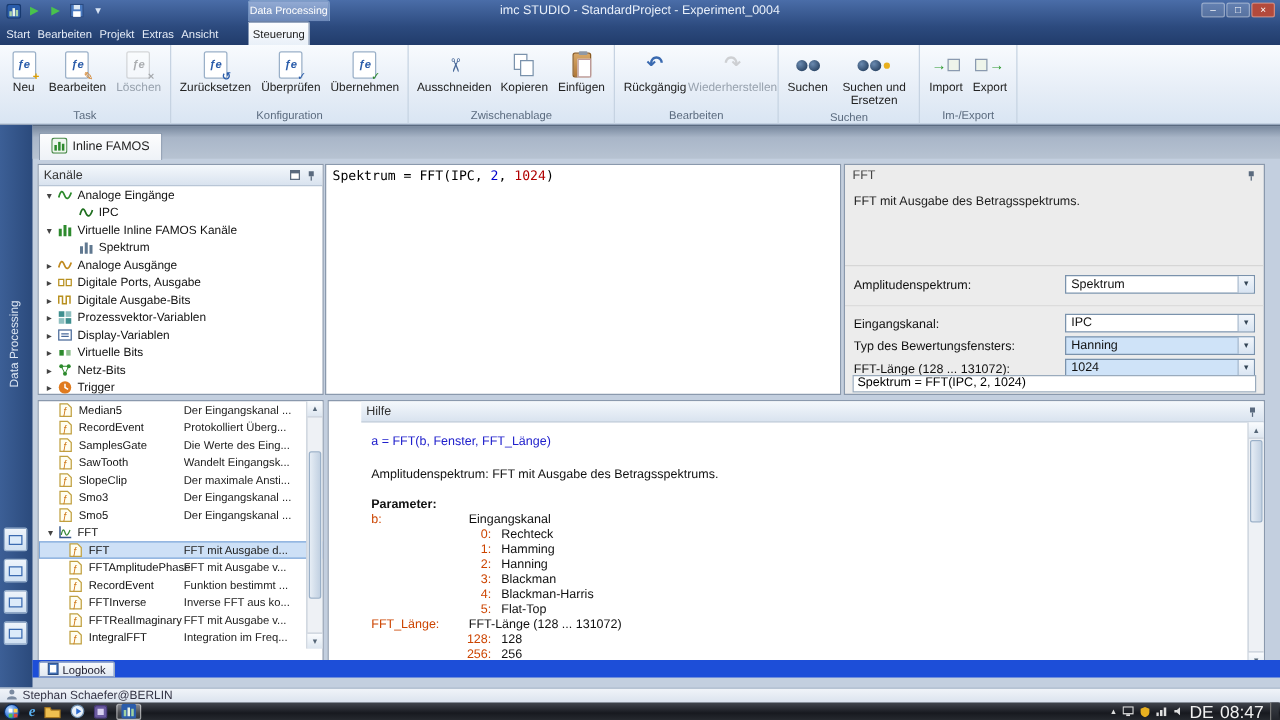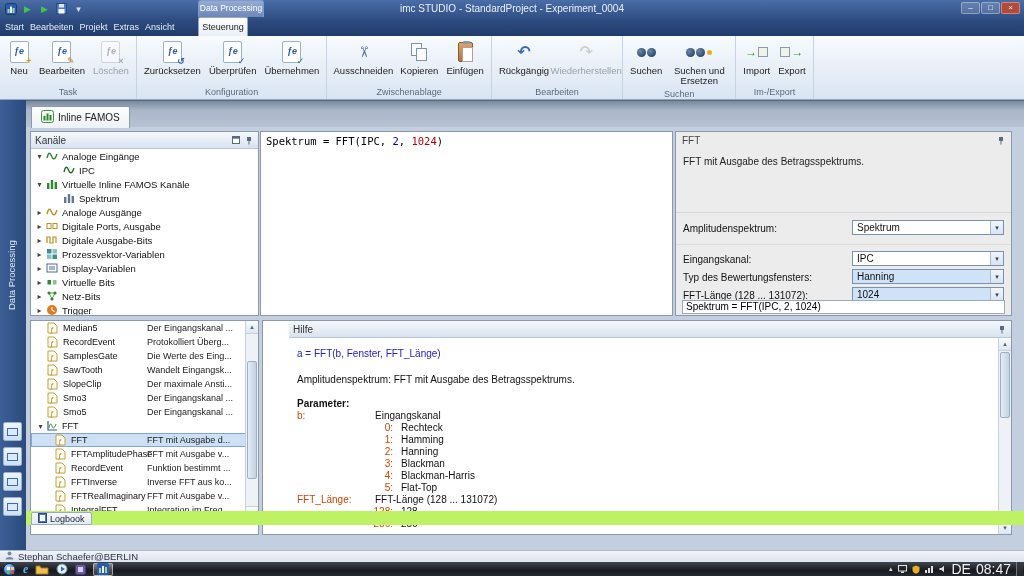--- a/index.html
+++ b/index.html
@@ -140,21 +140,21 @@
   .hbody{position:relative;height:198px;overflow:hidden;padding:10px 20px 0 8px;font-size:10px;line-height:12px;color:#111;}
   .h-sig{color:#2020cc;}
   .h-sum{margin-top:14px;}
   .h-ph{margin-top:12px;font-weight:bold;}
   .h-row{display:flex;}
   .h-pname{width:78px;color:#cc4400;flex:none;}
   .h-onum{width:96px;text-align:right;color:#cc4400;flex:none;}
   .h-oval{margin-left:8px;}
 
   
-  .logrow{position:absolute;left:26px;top:511px;right:0;height:14px;background:#bef264;}
+  .logrow{position:absolute;left:26px;top:528px;right:0;height:14px;background:#1d4ed8;}
   .logtab{position:absolute;left:5px;top:1px;height:13px;background:linear-gradient(#f8fafc,#e2e9f2);
           border:1px solid #9aabc0;border-radius:2px 2px 0 0;display:flex;align-items:center;gap:3px;
           padding:0 6px;font-size:9px;color:#223;}
   .statusbar{position:absolute;left:0;top:550px;right:0;height:12px;border-top:1px solid #aebccd;
              background:linear-gradient(#f0f4f9,#dbe3ee);display:flex;align-items:center;gap:4px;
              padding:0 5px;font-size:9.5px;color:#334;}
   .taskbar{position:absolute;left:0;top:562px;right:0;height:14px;display:flex;align-items:center;
            background:linear-gradient(#42464e,#17191f 60%,#26292f);}
   .orb{width:13px;height:13px;border-radius:50%;margin:0 5px 0 3px;position:relative;flex:none;
        background:radial-gradient(circle at 35% 30%,#bfe0ff,#3a7ae0 55%,#123a80);border:1px solid #0a2a5a;}

